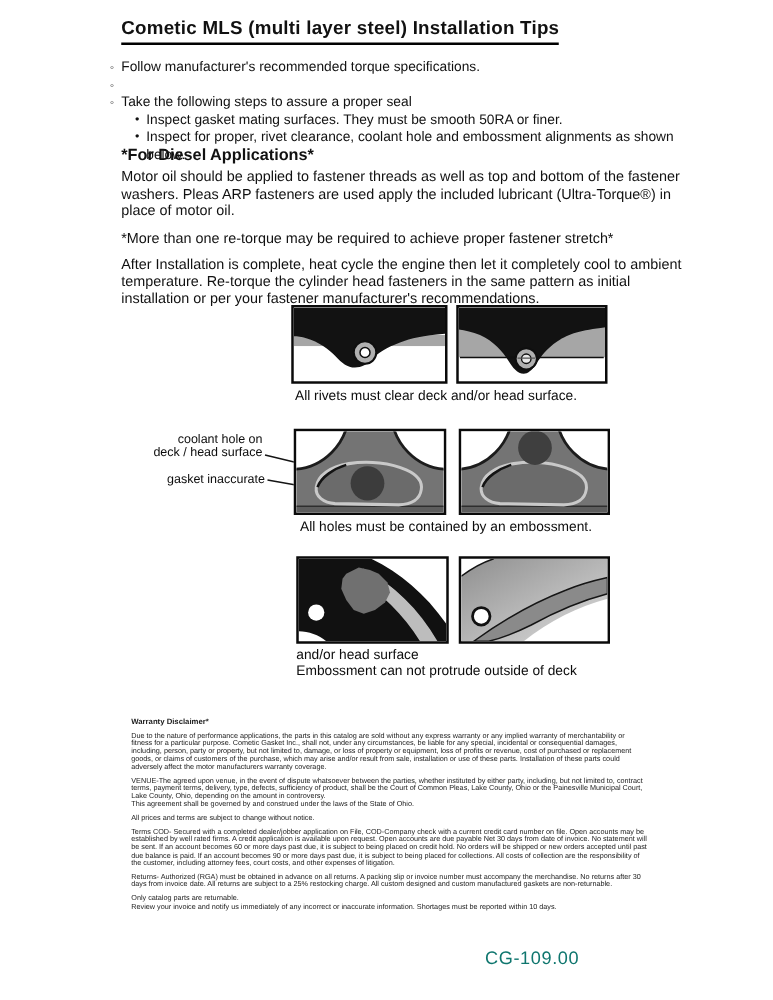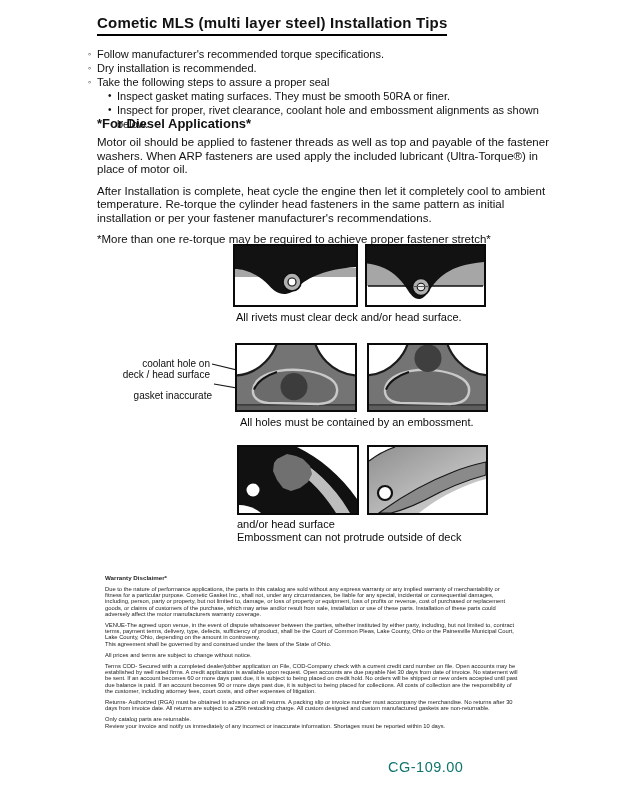--- a/index.html
+++ b/index.html
@@ -17,21 +17,21 @@
   .b-marker { width:9px; flex:0 0 9px; font-size:9px; line-height:14px; }
   .sub { margin-left:20px; }
   .sub .b-marker { font-size:10px; }
   .diesel { position:absolute; left:97px; top:116px; width:456px; }
   .diesel h2 { font-size:13px; font-weight:bold; margin-bottom:5px; }
   .diesel p { font-size:11.5px; line-height:13.5px; margin-bottom:8px; }
   .dlabel { position:absolute; font-size:13px; text-align:center; letter-spacing:.4px; color:#0c0c0c;margin-top:17px; }
   .panel { position:absolute; border:2px solid #0a0a0a; background:#fff; overflow:hidden; }
   .panel svg { display:block; width:100%; height:100%; }
   .caption { position:absolute; font-size:11px; line-height:13px; color:#0c0c0c; }
-  .callout { position:absolute; font-size:10px; line-height:11px; text-align:right; color:#0c0c0c;margin-top:12px; }
+  .callout { position:absolute; font-size:10px; line-height:11px; text-align:right; color:#0c0c0c; }
   .leader { position:absolute; left:205px; top:352px; }
   .legal { position:absolute; left:105px; top:574px; width:413px; color:#1c1c1c; }
   .legal h3 { font-size:6.2px; font-weight:bold; margin-bottom:5px; }
   .legal p { font-size:5.8px; line-height:6.2px; margin-bottom:5px; }
   .legal p.no-gap { margin-top:-5px; }
   .part-number { position:absolute; left:388px; top:759px; font-size:14.5px; letter-spacing:.5px; color:#0f766e; }
 </style>
 </head>
 <body>
 
@@ -39,41 +39,40 @@
 
   <div class="title">Cometic MLS (multi layer steel) Installation Tips</div>
 
   <div class="bullets">
     <div class="b-row">
       <span class="b-marker">◦</span>
       <span>Follow manufacturer's recommended torque specifications.</span>
     </div>
     <div class="b-row">
       <span class="b-marker">◦</span>
-      <span>Dry installation is recommended.</span>
     </div>
     <div class="b-row">
       <span class="b-marker">◦</span>
       <span>Take the following steps to assure a proper seal</span>
     </div>
     <div class="b-row sub">
       <span class="b-marker">•</span>
       <span>Inspect gasket mating surfaces.  They must be smooth 50RA or finer.</span>
     </div>
     <div class="b-row sub">
       <span class="b-marker">•</span>
       <span>Inspect for proper, rivet clearance, coolant hole and embossment alignments as shown below.</span>
     </div>
   </div>
 
   <div class="diesel">
     <h2>*For Diesel Applications*</h2>
-    <p>Motor oil should be applied to fastener threads as well as top and payable of the fastener washers. When ARP fasteners are used apply the included lubricant (Ultra-Torque®) in place of motor oil.</p>
+    <p>Motor oil should be applied to fastener threads as well as top and bottom of the fastener washers. Pleas ARP fasteners are used apply the included lubricant (Ultra-Torque®) in place of motor oil.</p>
+    <p>*More than one re-torque may be required to achieve proper fastener stretch*</p>
     <p>After Installation is complete, heat cycle the engine then let it completely cool to ambient temperature. Re-torque the cylinder head fasteners in the same pattern as initial installation or per your fastener manufacturer's recommendations.</p>
-    <p>*More than one re-torque may be required to achieve proper fastener stretch*</p>
   </div>
 
   <div class="dlabel" style="left:233px; top:229px; width:125px;">RIGHT</div>
   <div class="dlabel" style="left:365px; top:229px; width:121px;">WRONG</div>
 
   <div class="panel" style="left:233px; top:244px; width:125px; height:63px;">
     <svg viewBox="0 0 121 59" preserveAspectRatio="none">
       <rect x="0" y="0" width="121" height="59" fill="#ffffff"></rect>
       <rect x="0" y="22" width="121" height="9" fill="#a6a6a6"></rect>
       <rect x="0" y="31" width="121" height="28" fill="#ffffff"></rect>

